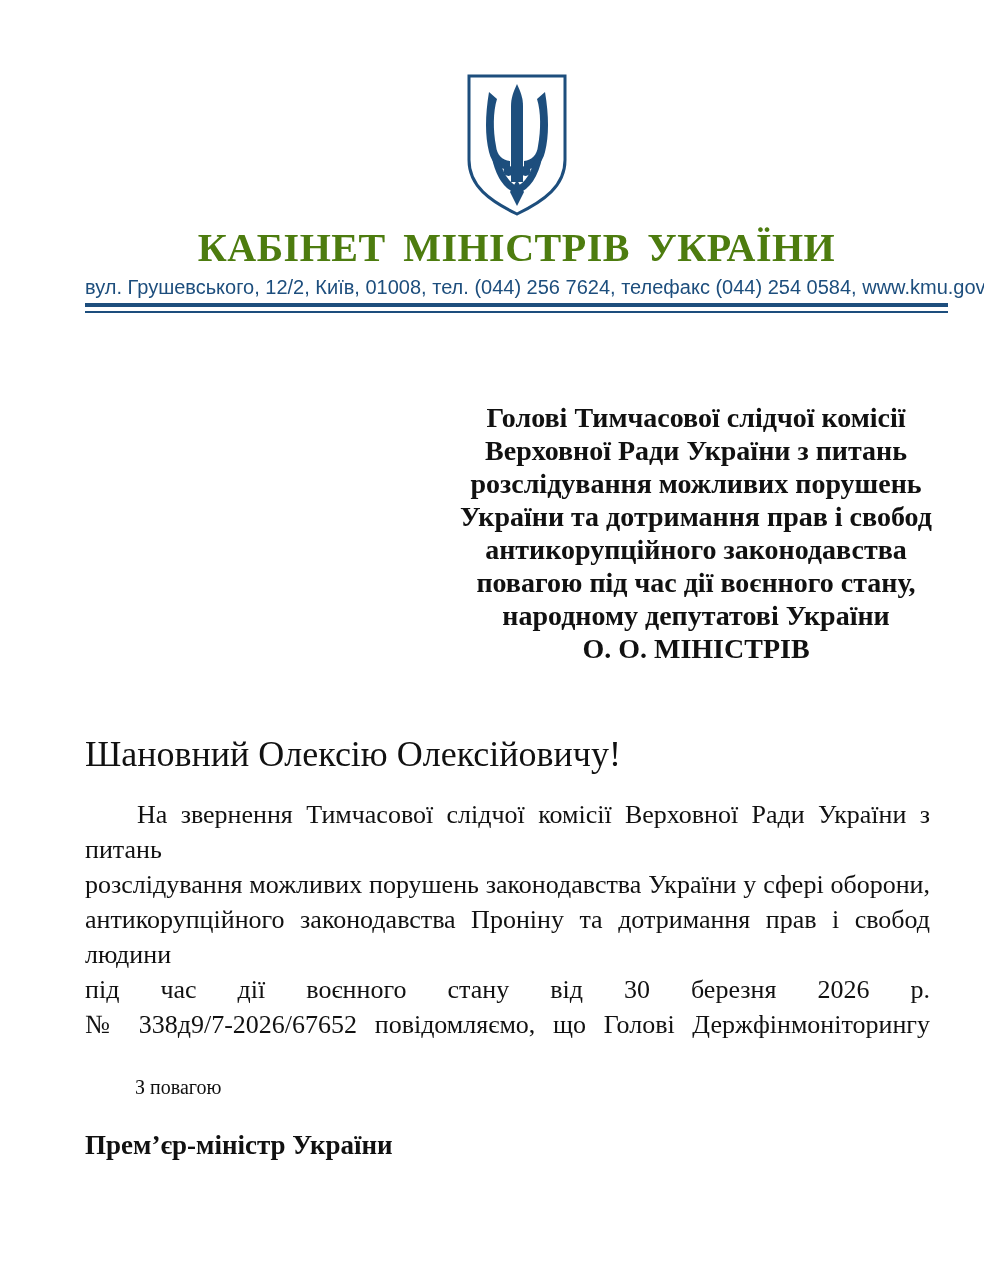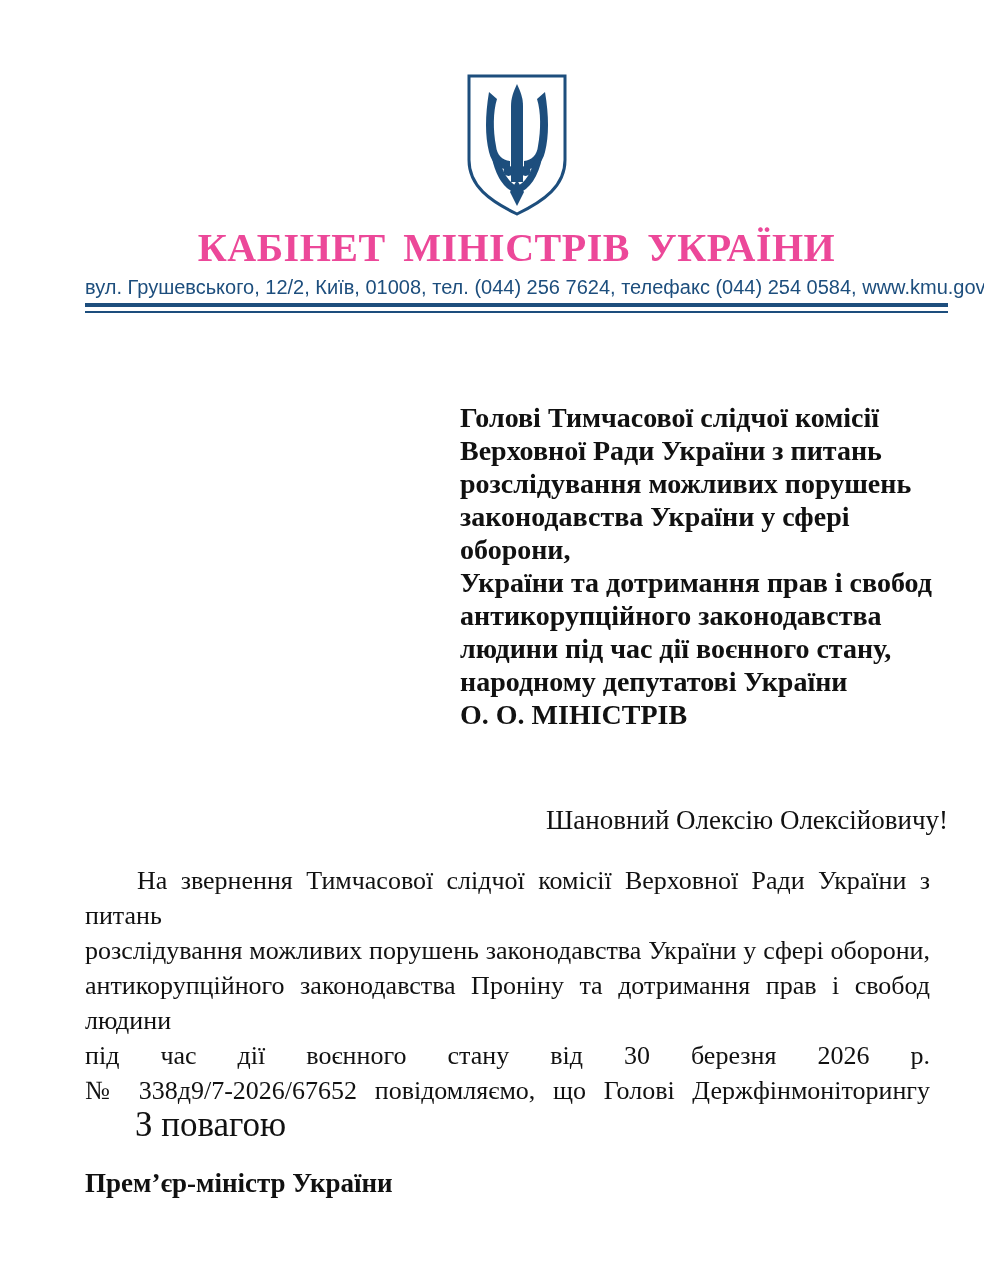--- a/index.html
+++ b/index.html
@@ -19,66 +19,67 @@
   .letterhead { text-align: center; }
   .emblem { margin-top: 72px; height: 146px; }
   .emblem svg { width: 104px; height: 146px; }
   .org-name {
     margin-top: 8px;
     font-size: 40px;
     font-weight: bold;
     letter-spacing: 0.5px;
     word-spacing: 7px;
     line-height: 44px;
-    color: #ec4899;
+    color: #4d7c0f;
     white-space: nowrap;
   }
   .org-contacts {
     margin-top: 4px;
     font-family: "Liberation Sans", sans-serif;
     font-size: 20px;
     line-height: 26px;
     color: #1d4e7d;
     white-space: nowrap;
   }
   .rule-thick { margin-top: 3px; height: 4px; background: #1d4e7d; }
   .rule-thin  { margin-top: 4px; height: 2px; background: #1d4e7d; }
   
   .recipient {
     margin-top: 88px;
     margin-left: auto;
     margin-right: 16px;
     width: 472px;
-    text-align: left;
+    text-align: center;
     font-size: 28px;
     font-weight: bold;
     line-height: 33px;
   }
   
   .salutation {
     margin-top: 72px;
-    text-align: right;
-    font-size: 27px;
+    text-align: left;
+    font-size: 36px;
     line-height: 34px;
   }
   .paragraph {
     margin-top: 26px;
     width: 845px;
     font-size: 26px;
     line-height: 35px;
   }
   .paragraph .line {
     display: block;
     text-align: justify;
     text-align-last: justify;
   }
   .paragraph .line.first { text-indent: 52px; }
   .paragraph .line.last  { text-align-last: left; }
   .closing {
-    font-size: 35px;
+    margin-top: 28px;
+    font-size: 20px;
     line-height: 34px;
     text-indent: 50px;
   }
   .signature-row {
     margin-top: 24px;
     width: 838px;
     display: flex;
     justify-content: space-between;
     align-items: baseline;
     font-size: 27px;
@@ -118,24 +119,23 @@
     <div class="org-name">КАБІНЕТ МІНІСТРІВ УКРАЇНИ</div>
     <div class="org-contacts">вул. Грушевського, 12/2, Київ, 01008, тел. (044) 256 7624, телефакс (044) 254 0584, www.kmu.gov.ua</div>
     <div class="rule-thick"></div>
     <div class="rule-thin"></div>
   </header>
 
   <section class="recipient">
     <div>Голові Тимчасової слідчої комісії</div>
     <div>Верховної Ради України з питань</div>
     <div>розслідування можливих порушень</div>
-    <div>законодавства України у сфері оборони,</div>
     <div>України та дотримання прав і свобод</div>
     <div>антикорупційного законодавства</div>
-    <div>людини під час дії воєнного стану,</div>
+    <div>повагою під час дії воєнного стану,</div>
     <div>народному депутатові України</div>
     <div>О. О. МІНІСТРІВ</div>
   </section>
 
   <div class="salutation">Шановний Олексію Олексійовичу!</div>
 
   <div class="paragraph">
     <span class="line first">На звернення Тимчасової слідчої комісії Верховної Ради України з питань</span>
     <span class="line">розслідування можливих порушень законодавства України у сфері оборони,</span>
     <span class="line">антикорупційного законодавства Проніну та дотримання прав і свобод людини</span>

